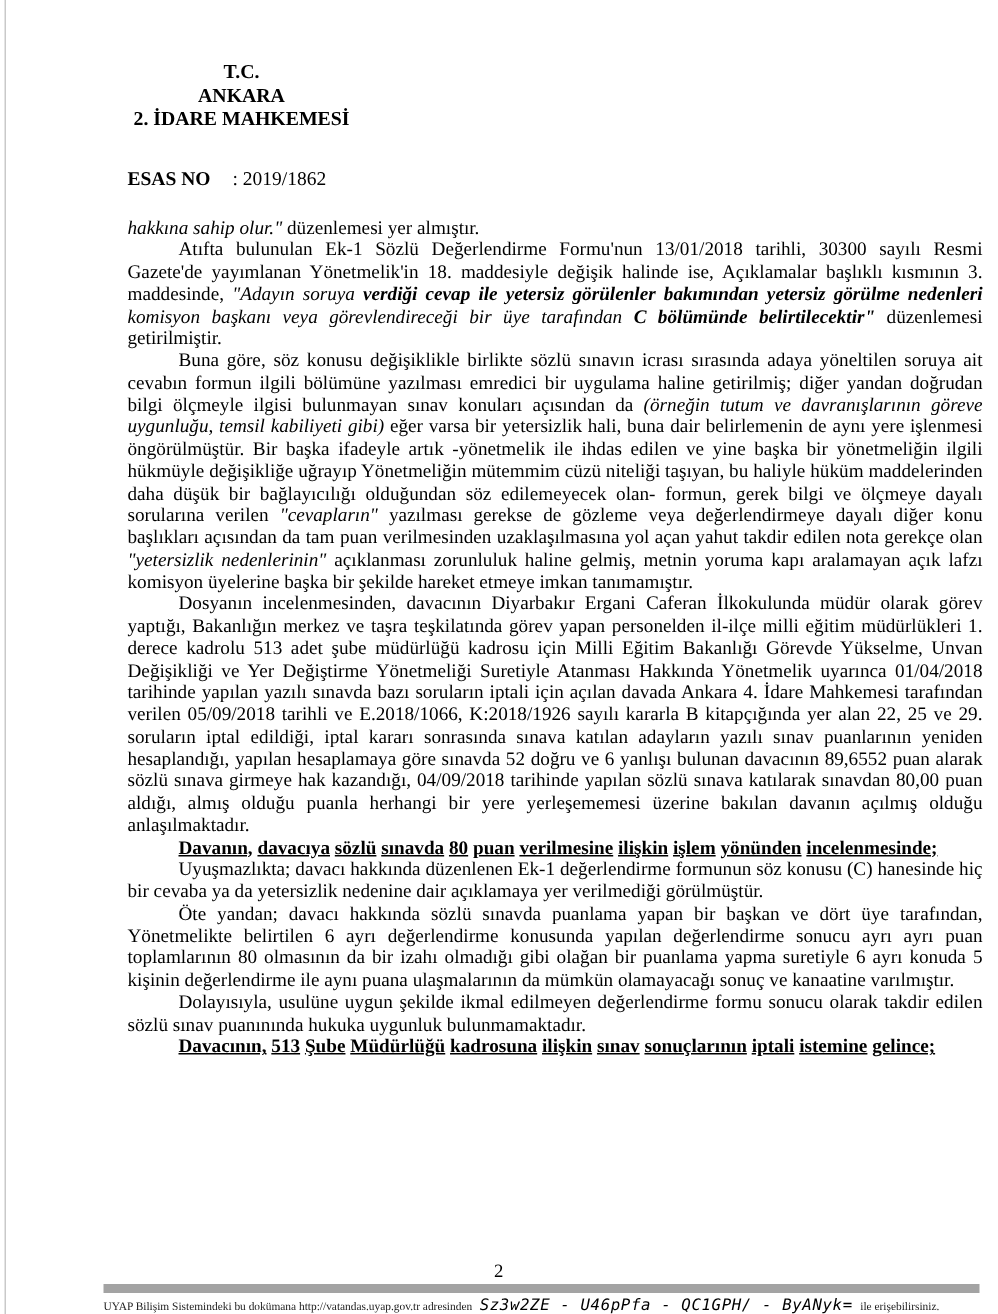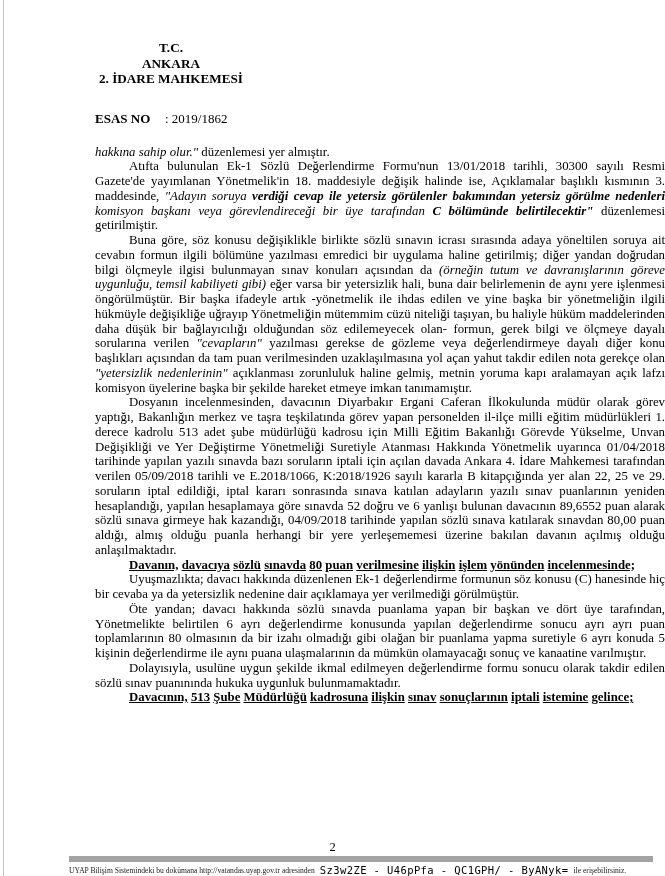--- a/index.html
+++ b/index.html
@@ -2,38 +2,38 @@
 <html lang="tr"><head>
 <meta charset="utf-8">
 <style>
   html,body{margin:0;padding:0;}
   body{
     width:665px;height:876px;background:#ffffff;color:#000;
     font-family:"Liberation Serif", serif;
     position:relative;overflow:hidden;
   }
   .page-edge{position:absolute;left:3px;top:0;height:876px;width:1px;background:#c9c9c9;}
-  .content{position:absolute;left:95px;top:40px;width:570px;}
+  .content{position:absolute;left:85px;top:40px;width:570px;}
   .court-header{width:152px;text-align:center;font-weight:bold;font-size:13.2px;line-height:15.5px;}
   .caseno{margin-top:24px;font-size:13px;}
   .caseno .label{font-weight:bold;display:inline-block;width:70px;}
   .docbody{margin-top:18px;font-size:12.8px;line-height:14.75px;text-align:justify;}
   .docbody p{margin:0;}
   .docbody p.indent{text-indent:34px;}
   .run-i{font-style:italic;}
   .run-b{font-weight:bold;}
   .run-u{text-decoration:underline;}
   .pagenum{position:absolute;top:840px;left:0;width:665px;text-align:center;font-size:12.5px;}
   .footer{
     position:absolute;left:69px;top:856px;width:584px;
     border-top:6px solid #a3a3a3;padding-top:2px;
     display:flex;align-items:center;gap:5px;white-space:nowrap;
   }
   .footer .small{font-size:7.6px;color:#1a1a1a;}
-  .footer .code{font-family:"DejaVu Sans Mono", monospace;font-size:10.5px;letter-spacing:0.4px;}
+  .footer .code{font-family:"DejaVu Sans Mono", monospace;font-size:10.5px;letter-spacing:0.4px;font-style:italic;}
 </style>
 </head>
 <body>
 
 <div class="page-edge"></div>
 
 <div class="content">
   <div class="court-header">
     <div>T.C.</div>
     <div>ANKARA</div>

